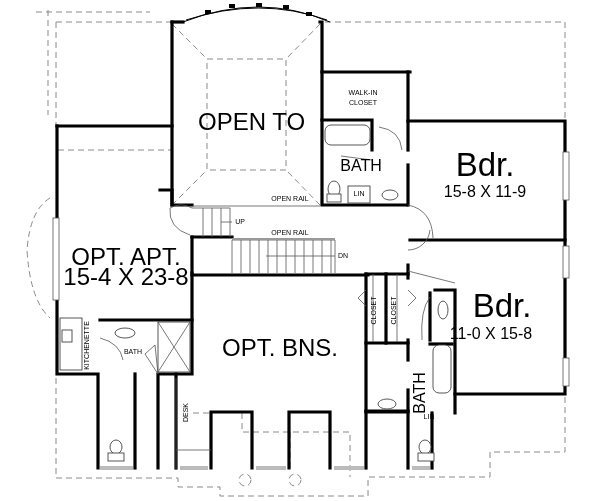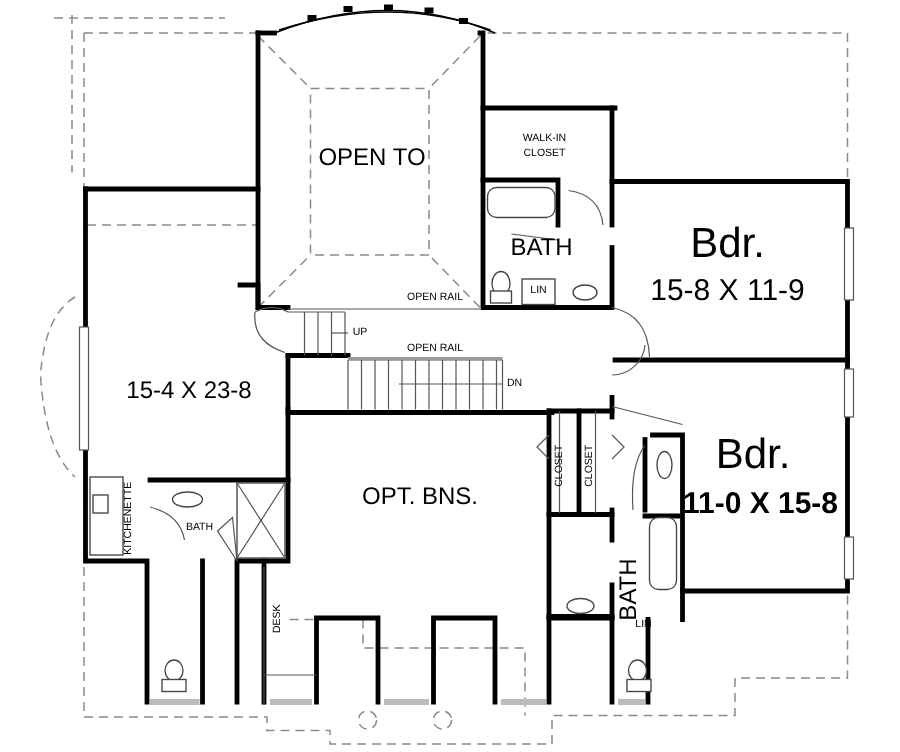--- a/index.html
+++ b/index.html
@@ -5,23 +5,23 @@
   html, body { margin: 0; padding: 0; background: #ffffff; }
   body { width: 600px; height: 501px; overflow: hidden; font-family: "Liberation Sans", sans-serif; }
   #plan { position: absolute; left: 0; top: 0; width: 600px; height: 501px; }
   .wall { stroke: #000; stroke-width: 3.2; fill: none; stroke-linecap: square; }
   .dash { stroke: #8a8a8a; stroke-width: 1; fill: none; stroke-dasharray: 6 4; }
   .thin { stroke: #555; stroke-width: 0.8; fill: none; }
   .rail { stroke: #999; stroke-width: 2; fill: none; }
   .fixture { stroke: #444; stroke-width: 0.9; fill: #fff; }
   .label-layer { position: absolute; left: 0; top: 0; width: 600px; height: 501px; pointer-events: none; }
   .t { position: absolute; color: #000; font-family: "Liberation Sans", sans-serif; white-space: nowrap; line-height: 1; text-align: center; }
-  .big { font-size: 16px; }
-  .huge { font-size: 28px; }
-  .dim { font-size: 20px; }
+  .big { font-size: 24px; margin-top: 12px; }
+  .huge { font-size: 33px; }
+  .dim { font-size: 16px; }
   .sm { font-size: 7px; }
   .bath-lg { font-size: 16px; }
   .vert { transform: rotate(-90deg); transform-origin: center center; }
 </style>
 </head>
 <body>
 
 <svg id="plan" viewBox="0 0 600 501" xmlns="http://www.w3.org/2000/svg">
 
   <g>
@@ -196,31 +196,32 @@
   <div class="t sm" style="left:350px; top:190px; width:18px;">LIN</div>
 
   <div class="t huge" style="left:430px; top:148px; width:110px;">Bdr.</div>
   <div class="t dim" style="left:420px; top:184px; width:130px;">15-8 X 11-9</div>
 
   <div class="t sm" style="left:260px; top:195px; width:60px;">OPEN RAIL</div>
   <div class="t sm" style="left:260px; top:229px; width:60px;">OPEN RAIL</div>
   <div class="t sm" style="left:233px; top:218px; width:14px;">UP</div>
   <div class="t sm" style="left:336px; top:252px; width:14px;">DN</div>
 
+  <div class="t big" style="left:62px; top:233px; width:128px;">OPT. APT.</div>
   <div class="t big" style="left:62px; top:253px; width:128px;">15-4 X 23-8</div>
 
   <div class="t sm vert" style="left:59px; top:342px; width:54px;">KITCHENETTE</div>
 
   <div class="t sm" style="left:118px; top:348px; width:30px;">BATH</div>
 
   <div class="t big" style="left:205px; top:324px; width:150px;">OPT. BNS.</div>
 
   <div class="t sm vert" style="left:173px; top:409px; width:24px;">DESK</div>
 
   <div class="t sm vert" style="left:358px; top:307px; width:30px;">CLOSET</div>
   <div class="t sm vert" style="left:378px; top:307px; width:30px;">CLOSET</div>
 
   <div class="t huge" style="left:462px; top:289px; width:80px;">Bdr.</div>
-  <div class="t dim" style="left:452px; top:326px; width:110px;font-weight:bold;">11-0 X 15-8</div>
+  <div class="t dim" style="left:436px; top:326px; width:110px;">11-0 X 15-8</div>
 
   <div class="t bath-lg vert" style="left:395px; top:385px; width:50px;">BATH</div>
   <div class="t sm" style="left:420px; top:413px; width:18px;">LIN</div>
 </div>
 
 </body></html>

